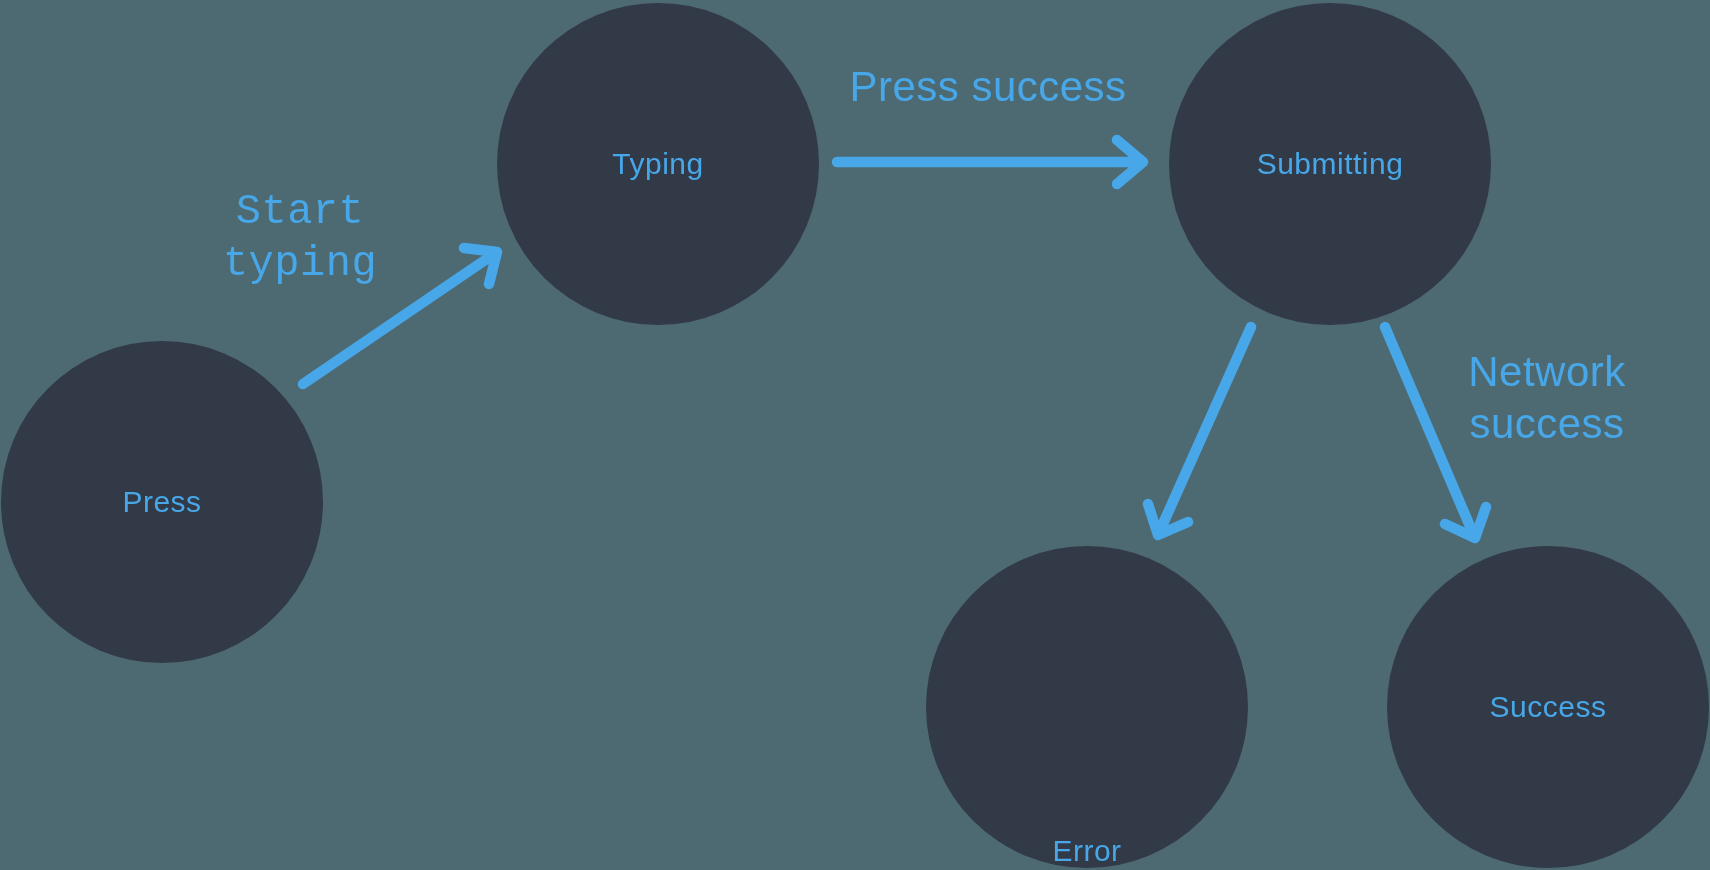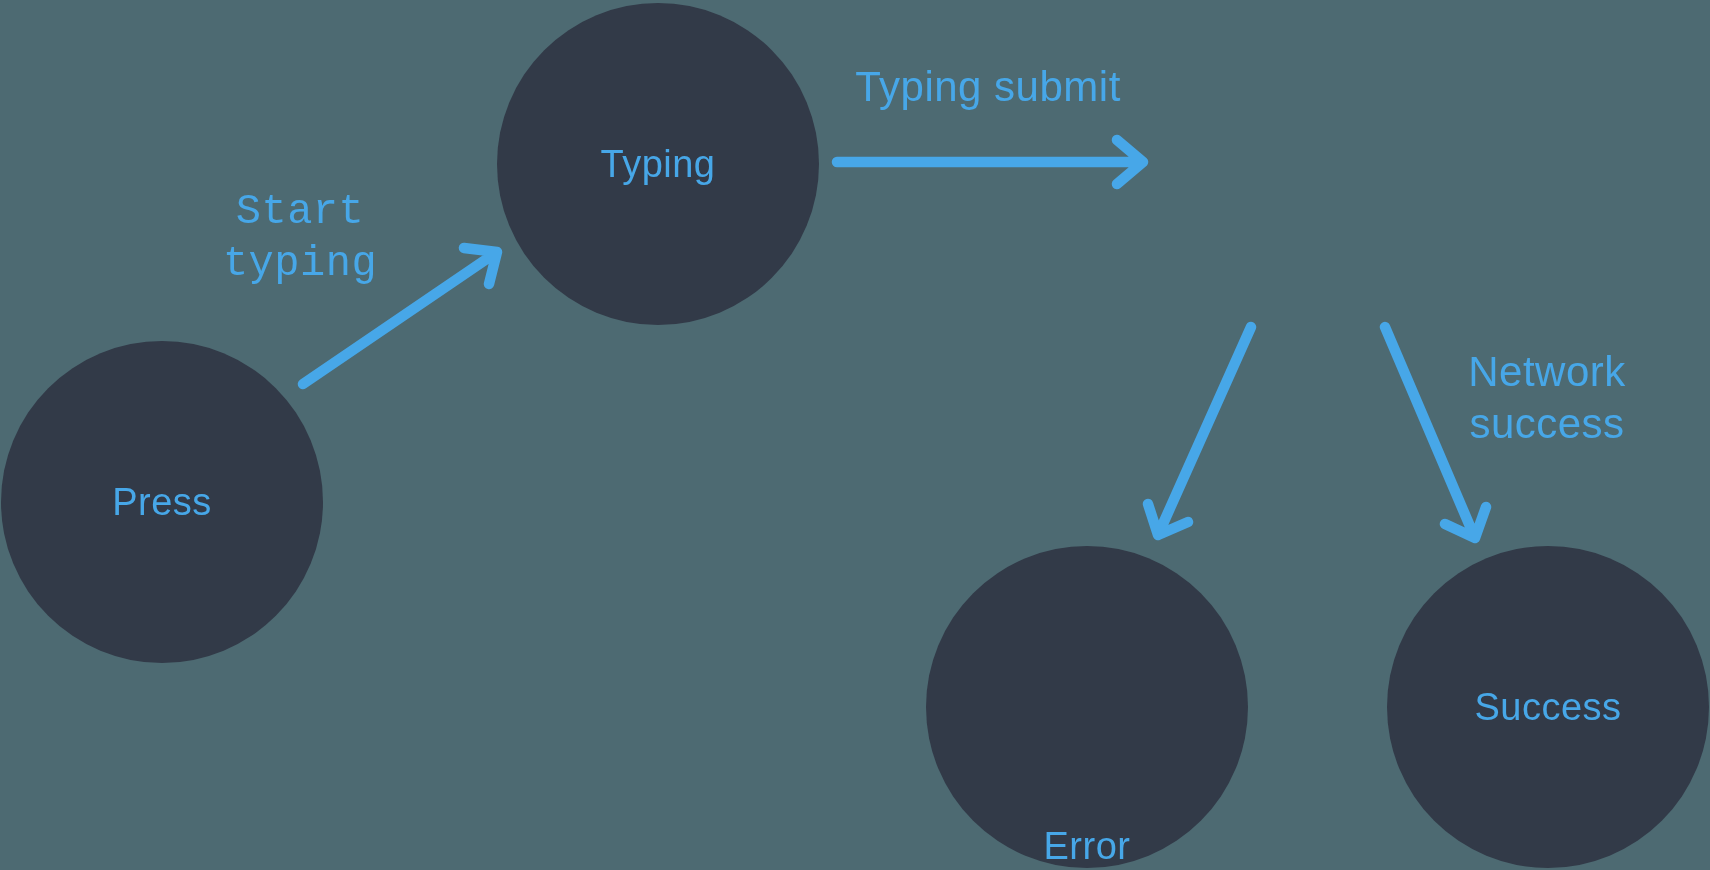--- a/index.html
+++ b/index.html
@@ -38,21 +38,21 @@
     width: 322px;
     height: 322px;
     border-radius: 50%;
     background: var(--node, #323A48);
     display: flex;
     align-items: center;
     justify-content: center;
   }
   .node-label {
     color: var(--accent, #47A7E8);
-    font-size: 38px;
+    font-size: 30px;
     font-weight: 500;
     letter-spacing: 0.5px;
     white-space: nowrap;
   }
   .edge-label {
     position: absolute;
     color: var(--accent, #47A7E8);
     font-size: 42px;
     font-weight: 500;
     letter-spacing: 0.5px;
@@ -83,29 +83,32 @@
   </svg>
 
   <div class="node node-empty">
     <span class="node-label">Press</span>
   </div>
 
   <div class="node node-typing">
     <span class="node-label">Typing</span>
   </div>
 
+  <div class="node node-submitting">
+    <span class="node-label">Submitting</span>
+  </div>
 
   <div class="node node-error">
     <span class="node-label">Error</span>
   </div>
 
   <div class="node node-success">
     <span class="node-label">Success</span>
   </div>
 
   <div class="edge-label label-start-typing">Start typing</div>
 
-  <div class="edge-label label-press-submit">Typing submit</div>
+  <div class="edge-label label-press-submit">Press success</div>
 
 
   <div class="edge-label label-network-success">Network success</div>
 
 </div>
 
 </body></html>

